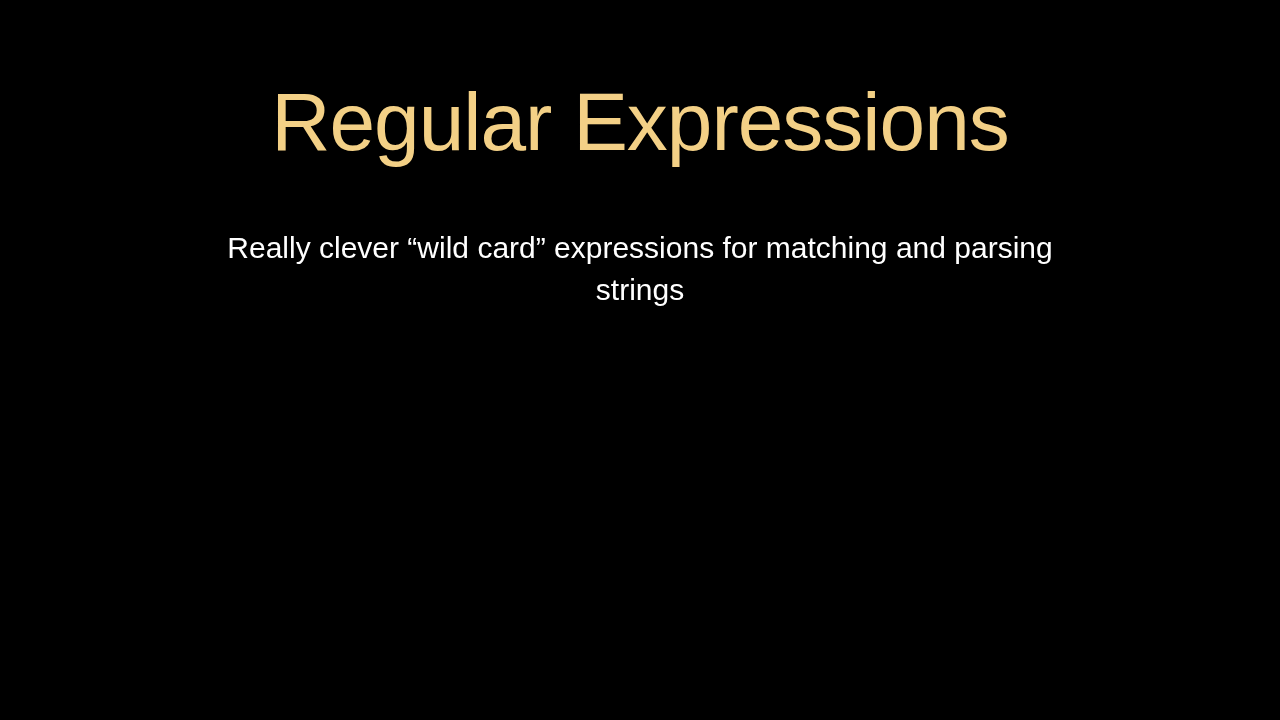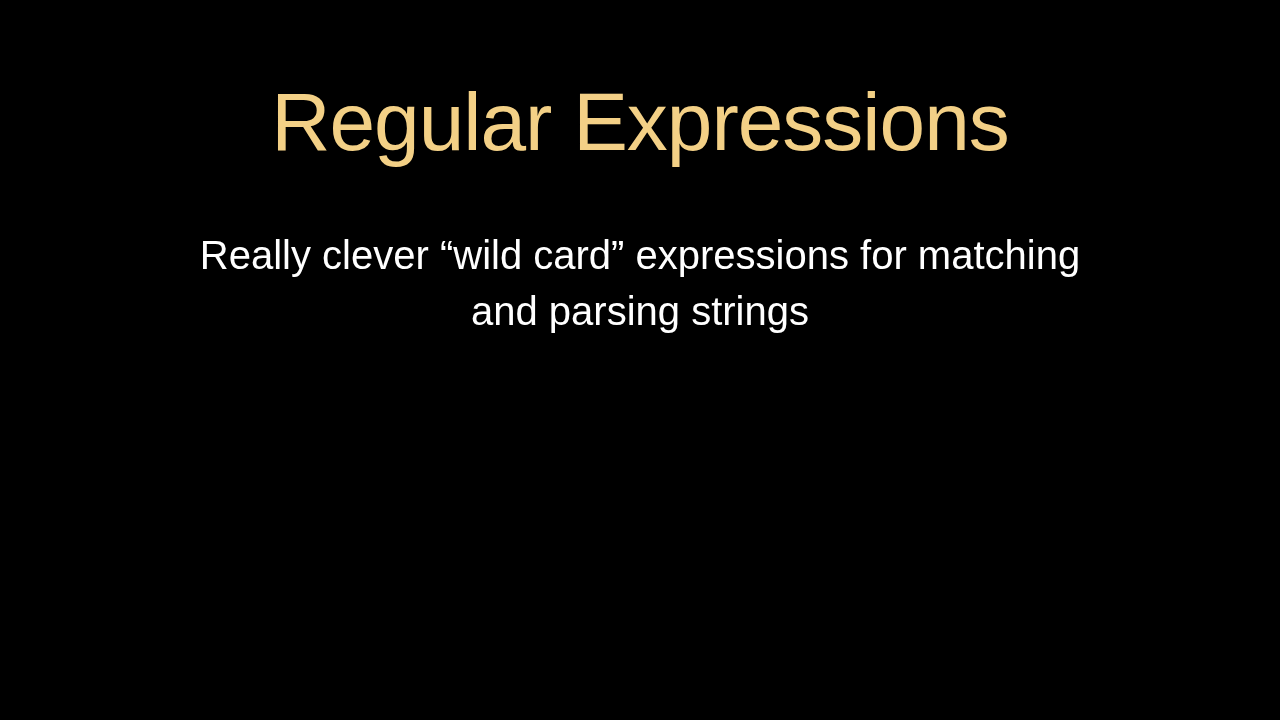--- a/index.html
+++ b/index.html
@@ -26,21 +26,21 @@
   .title {
     color: #f3d086;
     font-size: 82px;
     font-weight: 400;
     margin-top: 75px;
     text-align: center;
     letter-spacing: -1px;
   }
   .subtitle {
     color: #ffffff;
-    font-size: 40px;
+    font-size: 30px;
     font-weight: 400;
     margin-top: 58px;
     text-align: center;
     line-height: 1.4;
     max-width: 900px;
   }
   .link {
     color: #2a7a6e;
     font-size: 27px;
     text-decoration: underline;

